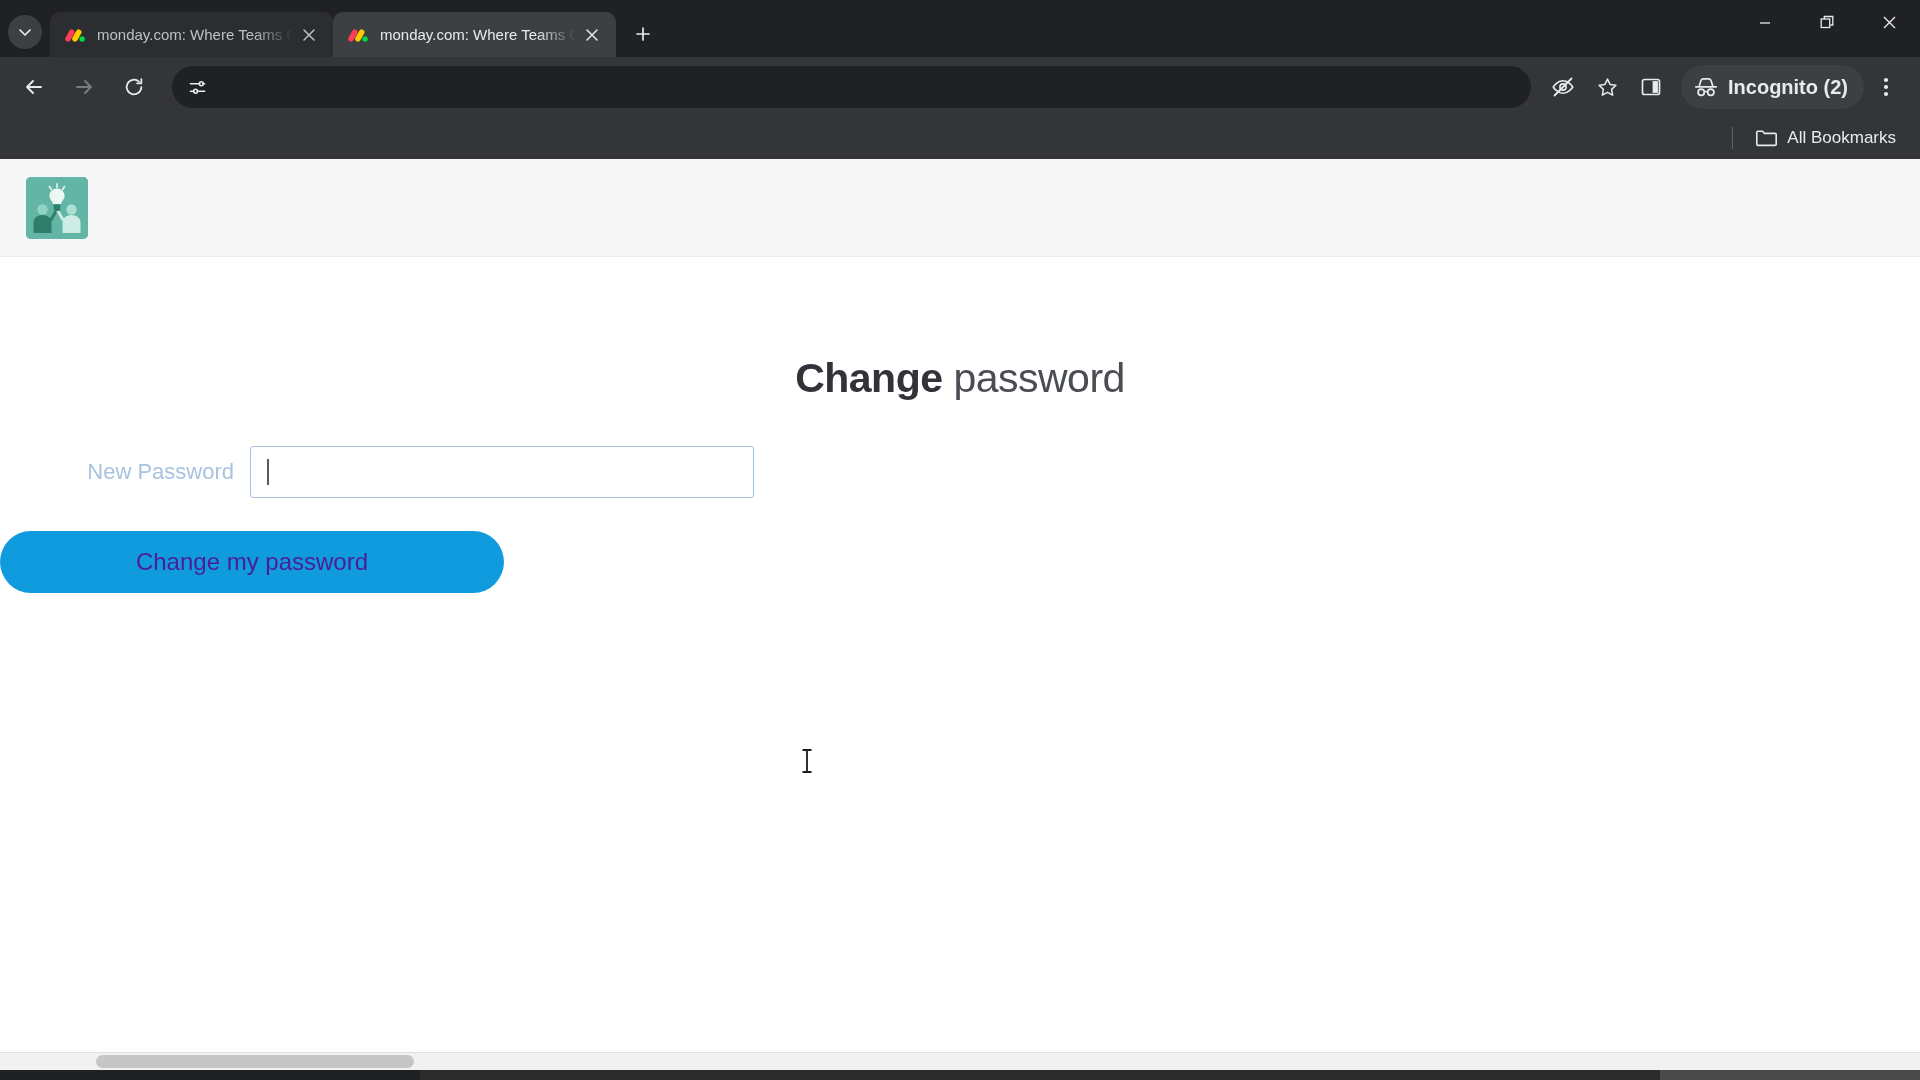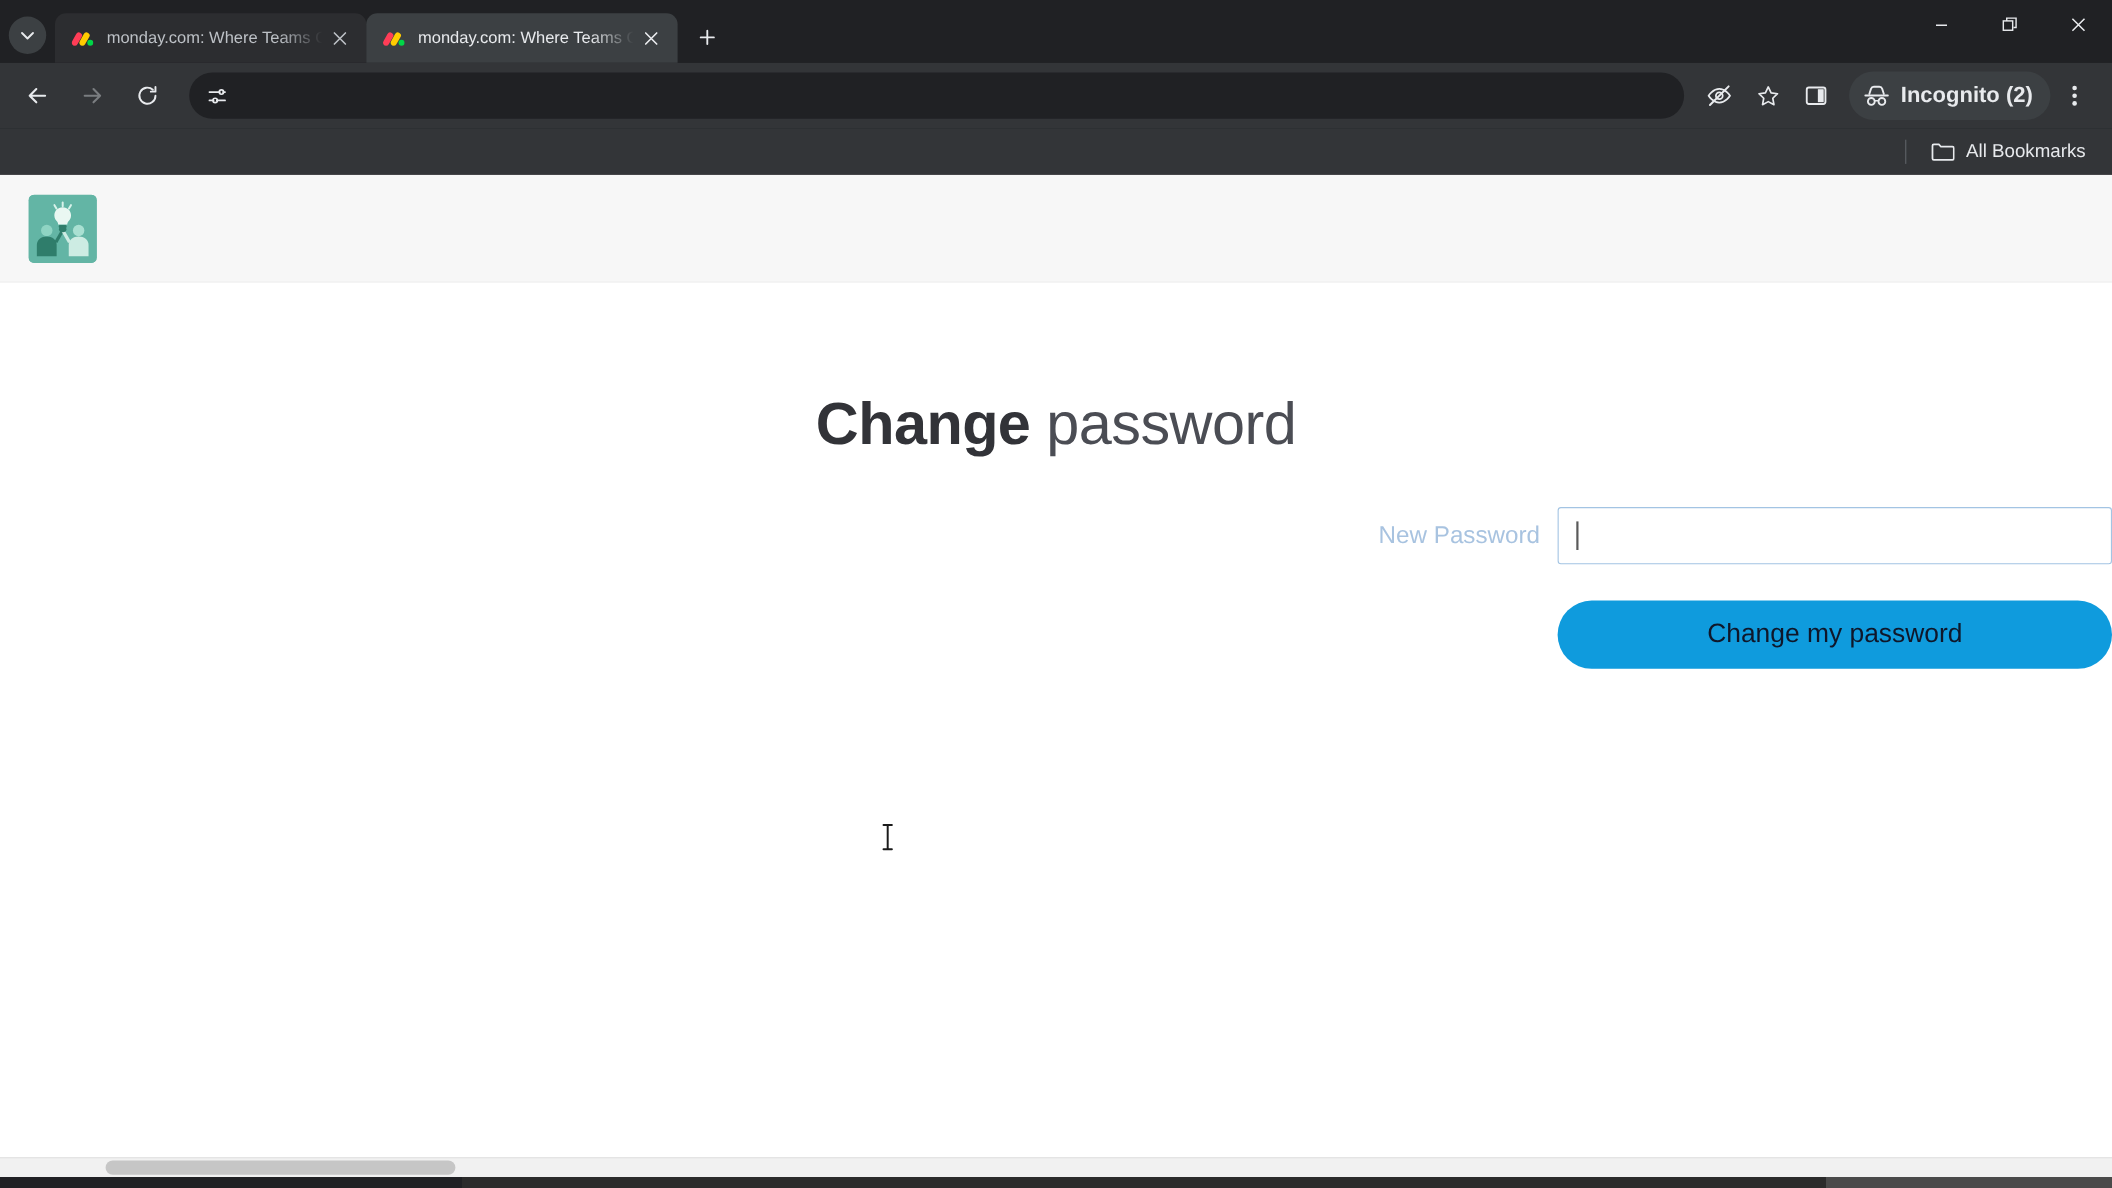--- a/index.html
+++ b/index.html
@@ -103,47 +103,47 @@
     height:98px; background:#f7f7f7; border-bottom:1px solid #ececec;
     display:flex; align-items:center; padding-left:26px; flex:none;
   }
   .brand-logo {
     width:62px; height:62px; border-radius:5px; background:#63b5a5;
     display:flex; align-items:center; justify-content:center; overflow:hidden;
   }
   .page-body { flex:1; background:#ffffff; position:relative; }
 
   .title {
-    text-align:center; margin-top:98px; font-size:54px; color:#323338;
+    text-align:center; margin-top:98px; font-size:41px; color:#323338;
     letter-spacing:-.5px;
   }
   .title .bold { font-weight:bold; }
   .title .light { font-weight:normal; color:#4b4d54; }
 
-  .form { margin-top:44px; display:flex; flex-direction:column; align-items:flex-end; }
+  .form { margin-top:44px; display:flex; flex-direction:column; align-items:flex-start; }
   .row { display:flex; align-items:center; margin-bottom:21px; }
   .row-label {
     width:250px; text-align:right; padding-right:16px; font-size:22px;
   }
   .row-label.focused { color:#a8c3e0; }
   .row-label.idle { color:#c7c9cd; }
   .row-input {
     width:504px; height:52px; background:#ffffff; border-radius:3px;
     display:flex; align-items:center; padding:0 16px;
   }
   .row-input.focused { border:1.5px solid #a3c4e3; }
   .row-input.idle { border:1px solid #dcdcdc; }
   .caret {
     width:1.5px; height:26px; background:#5a5a5a; animation:blink 1.1s step-end infinite;
   }
   @keyframes blink { 0%,49%{opacity:1} 50%,100%{opacity:1} }
 
   .submit {
     width:504px; height:62px; margin-top:12px; border-radius:31px;
-    background:#0f9bdd; color:#0f172a; font-size:24px; border:none;
+    background:#0f9bdd; color:#4c1d95; font-size:24px; border:none;
     display:flex; align-items:center; justify-content:center; cursor:pointer;
     font-family:"Liberation Sans", sans-serif;
   }
 
   .text-cursor { position:absolute; left:800px; top:490px; pointer-events:none; }
 
   
   .hscroll {
     height:18px; background:#f1f1f1; flex:none; position:relative;
     border-top:1px solid #e0e0e0;

